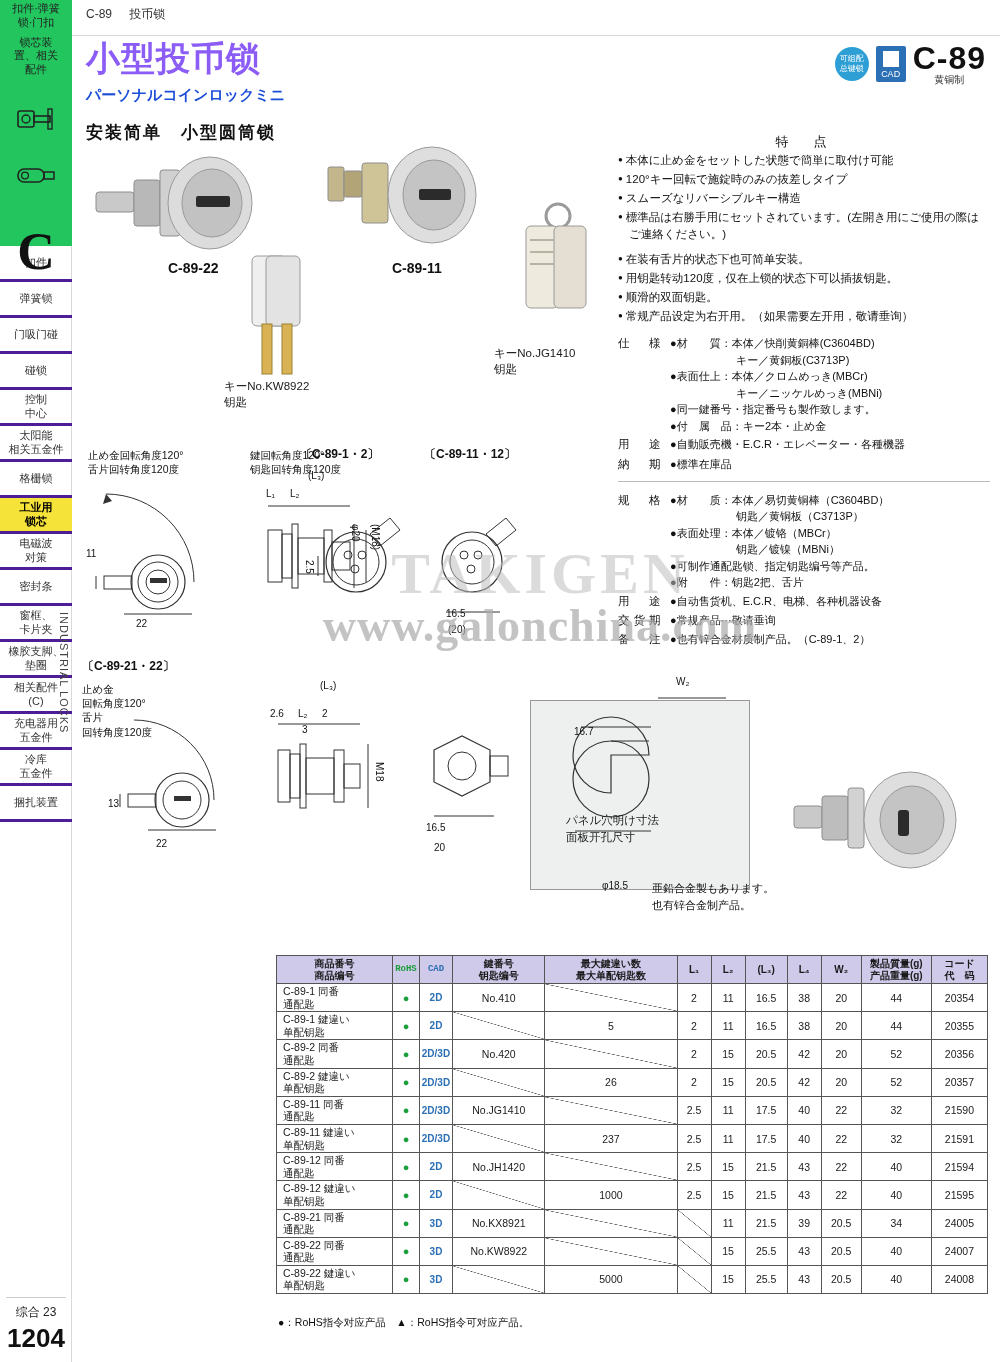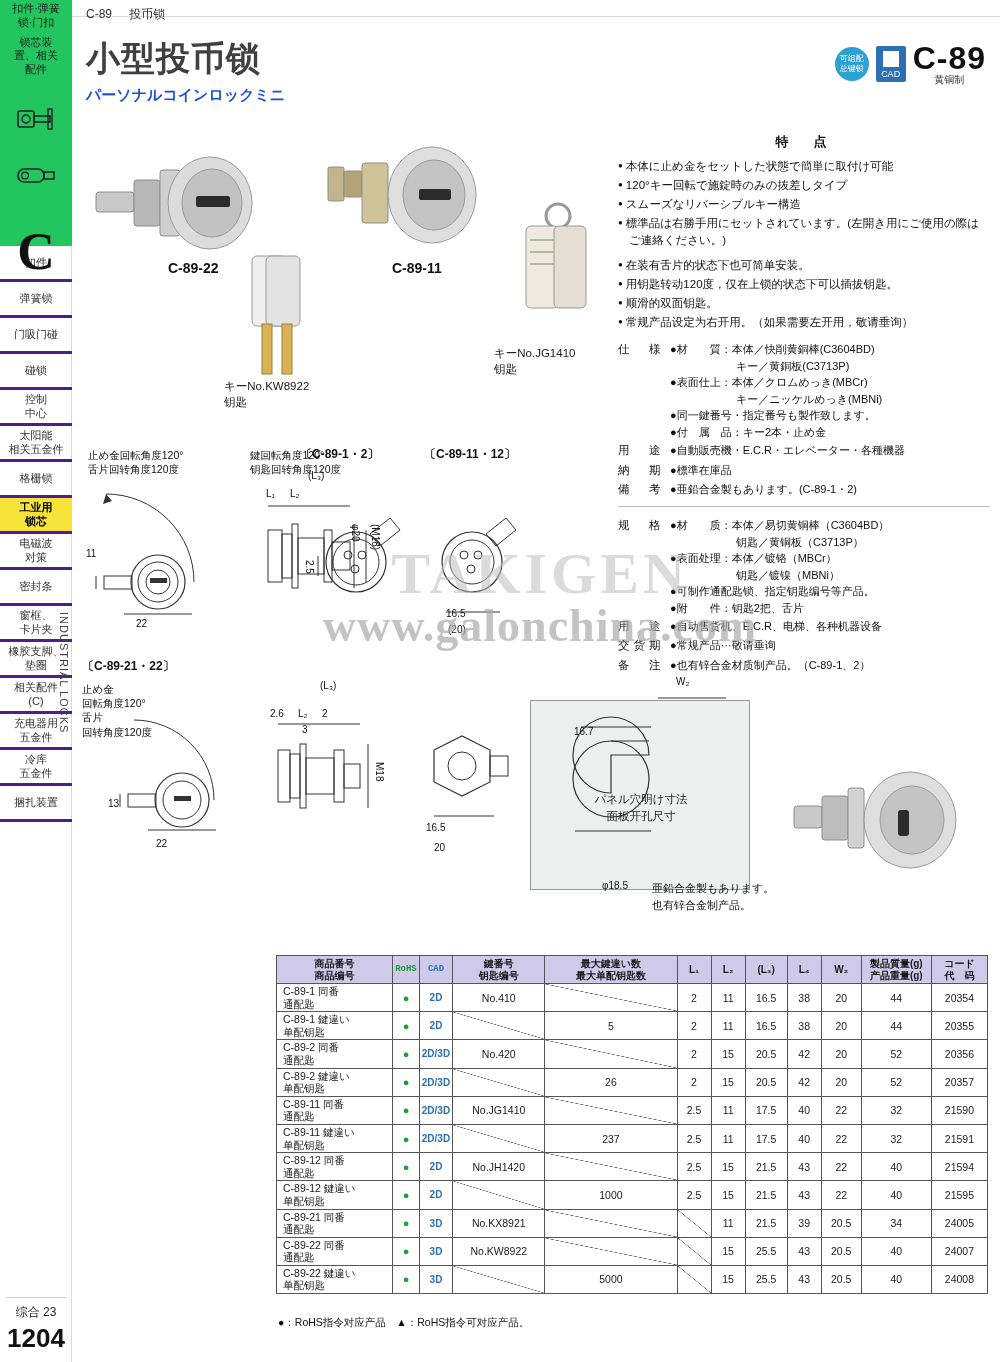--- a/index.html
+++ b/index.html
@@ -45,26 +45,26 @@
   }
   .sb-bottom {
     position:absolute; left:0; bottom:0; width:72px; text-align:center;
     padding-bottom:8px;
   }
   .sb-sogo { font-size:12px; padding:6px 0 2px; color:#222; }
   .sb-page { font-size:26px; font-weight:bold; color:#111; }
 
   
   .topbar {
-    position:absolute; left:72px; top:0; width:928px; height:17px;
+    position:absolute; left:72px; top:0; width:928px; height:36px;
     border-bottom:1px solid #d9d9d9; font-size:12px; color:#333;
     padding:6px 0 0 14px;
   }
   .title-block { position:absolute; left:86px; top:36px; width:520px; }
-  .main-title { font-size:34px; font-weight:bold; letter-spacing:1px; color:#404040; }
+  .main-title { font-size:34px; font-weight:bold; letter-spacing:1px; color:#8b5cf6; }
   .sub-title { font-size:15px; font-weight:bold; margin-top:4px; color:#1d4ed8; }
   .lead-title { font-size:17px; font-weight:bold; margin-top:16px; color:#111; letter-spacing:2px;}
 
   .code-block { position:absolute; right:14px; top:40px; display:flex; align-items:center; gap:7px;}
   .badge-blue {
     width:34px; height:34px; border-radius:50%; background:#2e9fd4; color:#fff;
     font-size:8px; line-height:1.15; display:flex; align-items:center; justify-content:center;
     text-align:center; padding:2px;
   }
   .badge-cad {
@@ -76,41 +76,41 @@
   .code-text { text-align:center; }
   .code-main { font-size:32px; font-weight:bold; color:#111; letter-spacing:1px; }
   .code-sub { font-size:10px; color:#333; margin-top:-4px; }
 
   
   .photos { position:absolute; left:80px; top:150px; width:540px; height:250px; }
   .photo-cap { position:absolute; font-size:14px; font-weight:bold; color:#111; }
 
   
   .features { position:absolute; left:618px; top:132px; width:372px; font-size:11.5px; line-height:1.55; color:#111;}
-  .feat-title { text-align:center; font-size:13px; font-weight:bold; letter-spacing:6px; margin-bottom:6px;}
+  .feat-title { text-align:center; font-size:13px; font-weight:normal; letter-spacing:6px; }
   .feat-list li { list-style:none; margin:0 0 1px 0; text-indent:-11px; padding-left:11px;}
   .feat-list li:before { content:"●"; font-size:8px; position:relative; top:-2px; margin-right:3px;}
   .feat-list { margin:0; padding:0; }
   .spec-table { margin-top:10px; font-size:11px; line-height:1.5; }
   .spec-row { display:flex; margin-bottom:2px; }
   .spec-key { width:52px; flex:none; letter-spacing:4px; font-size:11.5px; }
   .spec-val { flex:1; }
   .spec-sep { border-top:1px solid #bbb; margin:8px 0 7px 0;}
 
   
   .draw-area { position:absolute; left:74px; top:430px; width:560px; height:500px; }
   .dim-label { position:absolute; font-size:10px; color:#111; }
   .dim-note { position:absolute; font-size:10.5px; color:#111; line-height:1.35;}
   .sec-label { position:absolute; font-size:12px; color:#111; font-weight:bold;}
 
   .panel-box {
     position:absolute; left:530px; top:700px; width:220px; height:190px;
     border:1px solid #999; background:#eef0ef;
   }
-  .panel-cap { position:absolute; left:566px; top:791px; font-size:11.5px; line-height:1.5; text-align:center; width:150px;}
+  .panel-cap { position:absolute; left:566px; top:812px; font-size:11.5px; line-height:1.5; text-align:left; width:150px;}
   .zinc-note { position:absolute; left:652px; top:880px; font-size:11px; line-height:1.5; color:#111;}
 
   
   .wm {
     position:absolute; left:130px; top:540px; width:820px;
     text-align:center; pointer-events:none;
     font-family:"Liberation Serif", serif;
   }
   .wm-1 { font-size:58px; font-weight:bold; color:rgba(190,190,190,0.55); letter-spacing:4px; }
   .wm-2 { font-size:46px; font-weight:bold; color:rgba(170,170,170,0.70); letter-spacing:1px; margin-top:-8px;}
@@ -225,20 +225,21 @@
 </div>
 
 <div class="topbar">
   <span>C-89</span>
   <span style="margin-left:14px">投币锁</span>
 </div>
 
 <div class="title-block">
   <div class="main-title">小型投币锁</div>
   <div class="sub-title">パーソナルコインロックミニ</div>
+  <div class="lead-title">安装简单　小型圆筒锁</div>
 </div>
 
 <div class="code-block">
   <div class="badge-blue">
       <span style="white-space:pre-line">可组配
 总键锁</span>
     </div>
   <div class="badge-cad">
     <span class="sheet"></span>
     <span>CAD</span>
@@ -321,24 +322,20 @@
         <div>●付　属　品：キー2本・止め金</div>
       </div>
     </div>
     <div class="spec-row">
       <div class="spec-key">用　途</div>
       <div class="spec-val">●自動販売機・E.C.R・エレベーター・各種機器</div>
     </div>
     <div class="spec-row">
       <div class="spec-key">納　期</div>
       <div class="spec-val">●標準在庫品</div>
-    </div>
-    <div class="spec-row">
-      <div class="spec-key">備　考</div>
-      <div class="spec-val">●亜鉛合金製もあります。(C-89-1・2)</div>
     </div>
   </div>
 
   <div class="spec-sep"></div>
 
   <div class="spec-table">
     <div class="spec-row">
       <div class="spec-key">规　格</div>
       <div class="spec-val">
         <div>●材　　质：本体／易切黄铜棒（C3604BD）</div>

